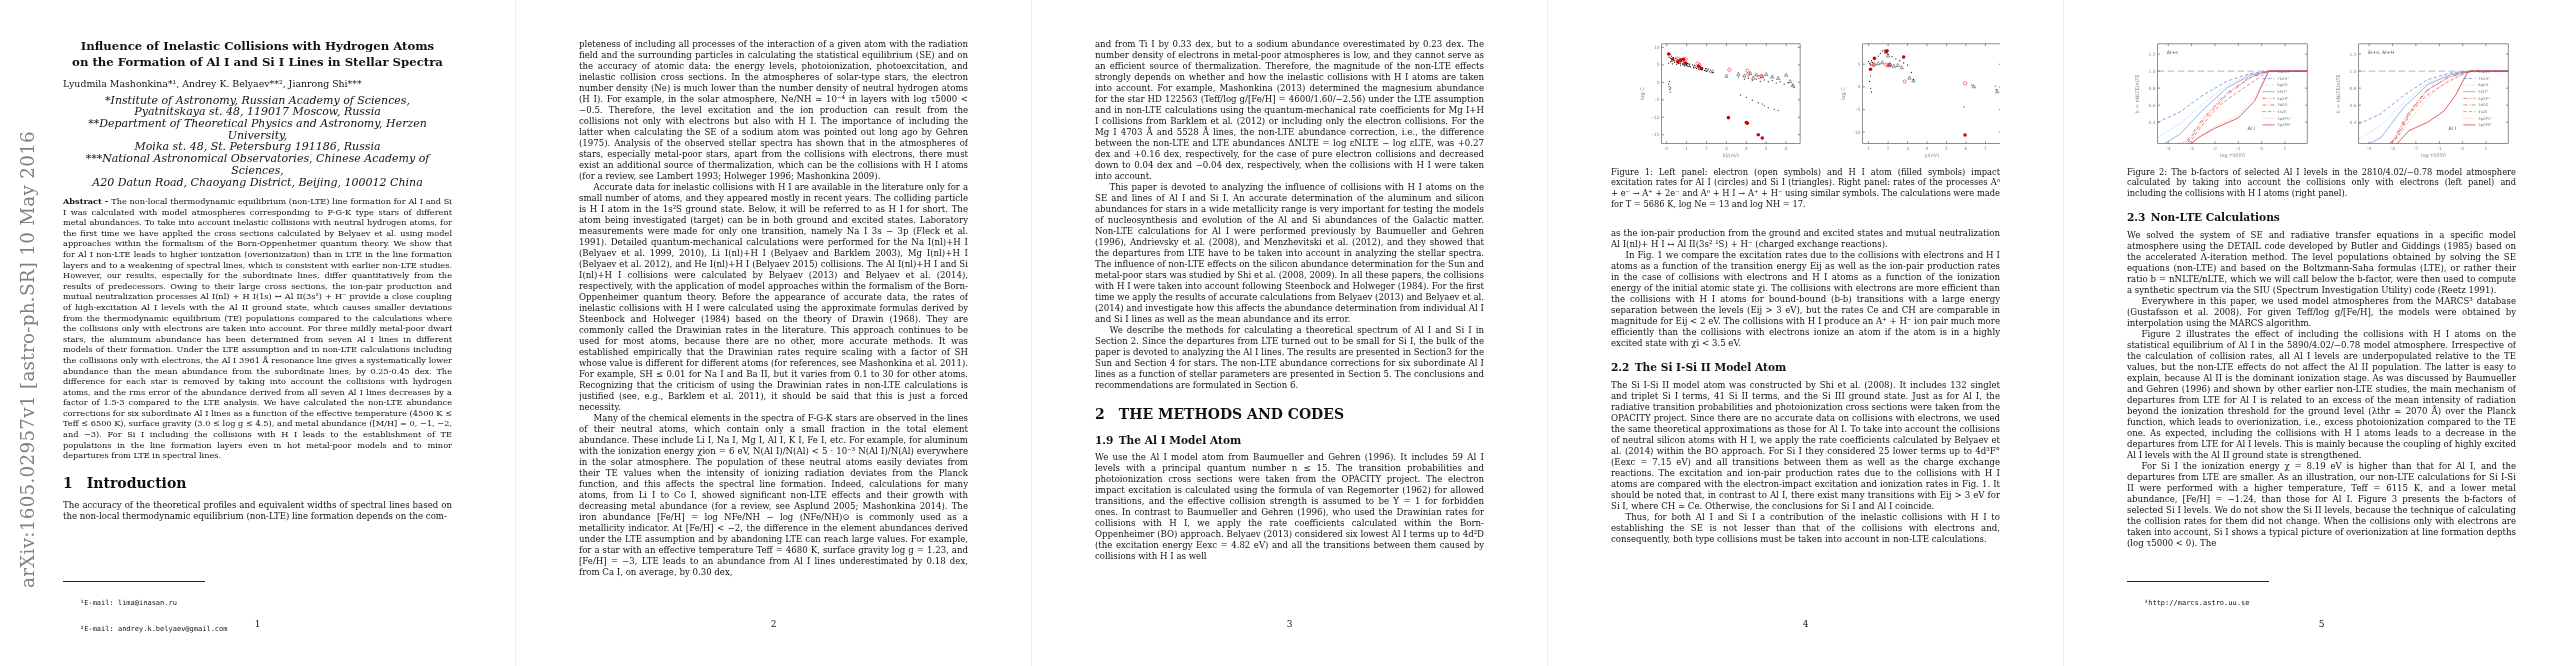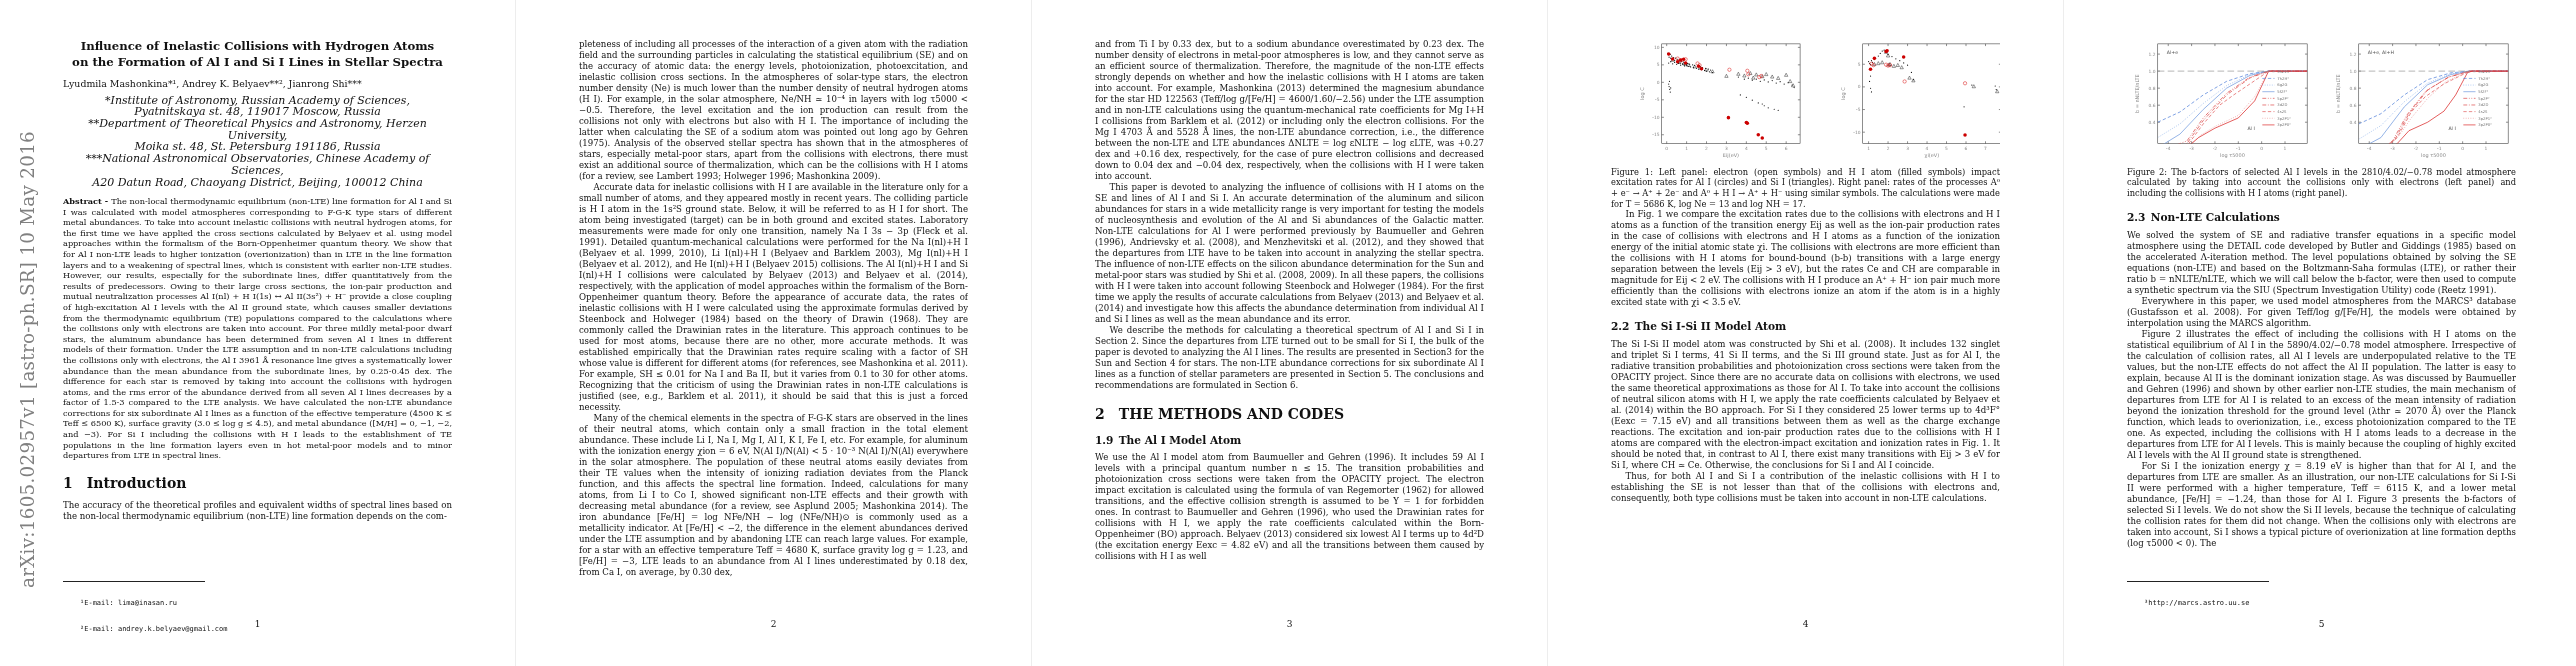--- a/index.html
+++ b/index.html
@@ -359,20 +359,21 @@
                 <circle cx="63.12676056338029" cy="33.18181818181816" r="3.2" fill="#c00"></circle>
                 <circle cx="84.25352112676056" cy="20.909090909090907" r="3.2" fill="#c00"></circle>
                 <circle cx="86.01408450704226" cy="19.27272727272728" r="3.2" fill="#c00"></circle>
                 <circle cx="115.94366197183098" cy="30.72727272727272" r="3.2" fill="#c00"></circle>
                 <circle cx="226.85915492957747" cy="171.45454545454544" r="3.2" fill="#c00"></circle>
               </g>
             </svg>
           </div>
       </div>
       <p class="cap">Figure 1: Left panel: electron (open symbols) and H I atom (filled symbols) impact excitation rates for Al I (circles) and Si I (triangles). Right panel: rates of the processes A⁰ + e⁻ → A⁺ + 2e⁻ and A⁰ + H I → A⁺ + H⁻ using similar symbols. The calculations were made for T = 5686 K, log Ne = 13 and log NH = 17.</p>
+      <p class="bt gap-a">as the ion-pair production from the ground and excited states and mutual neutralization Al I(nl)+ H I ↔ Al II(3s² ¹S) + H⁻ (charged exchange reactions).</p>
       <p class="bt ind">In Fig. 1 we compare the excitation rates due to the collisions with electrons and H I atoms as a function of the transition energy Eij as well as the ion-pair production rates in the case of collisions with electrons and H I atoms as a function of the ionization energy of the initial atomic state χi. The collisions with electrons are more efficient than the collisions with H I atoms for bound-bound (b-b) transitions with a large energy separation between the levels (Eij &gt; 3 eV), but the rates Ce and CH are comparable in magnitude for Eij &lt; 2 eV. The collisions with H I produce an A⁺ + H⁻ ion pair much more efficiently than the collisions with electrons ionize an atom if the atom is in a highly excited state with χi &lt; 3.5 eV.</p>
       <h2 class="h-sub">2.2 The Si I-Si II Model Atom</h2>
       <p class="bt">The Si I-Si II model atom was constructed by Shi et al. (2008). It includes 132 singlet and triplet Si I terms, 41 Si II terms, and the Si III ground state. Just as for Al I, the radiative transition probabilities and photoionization cross sections were taken from the OPACITY project. Since there are no accurate data on collisions with electrons, we used the same theoretical approximations as those for Al I. To take into account the collisions of neutral silicon atoms with H I, we apply the rate coefficients calculated by Belyaev et al. (2014) within the BO approach. For Si I they considered 25 lower terms up to 4d³F° (Eexc = 7.15 eV) and all transitions between them as well as the charge exchange reactions. The excitation and ion-pair production rates due to the collisions with H I atoms are compared with the electron-impact excitation and ionization rates in Fig. 1. It should be noted that, in contrast to Al I, there exist many transitions with Eij &gt; 3 eV for Si I, where CH ≃ Ce. Otherwise, the conclusions for Si I and Al I coincide.</p>
       <p class="bt ind">Thus, for both Al I and Si I a contribution of the inelastic collisions with H I to establishing the SE is not lesser than that of the collisions with electrons and, consequently, both type collisions must be taken into account in non-LTE calculations.</p>
     </div>
     <div class="pnum">4</div>
   </div>
 
   <div class="page">
     <div class="content">

